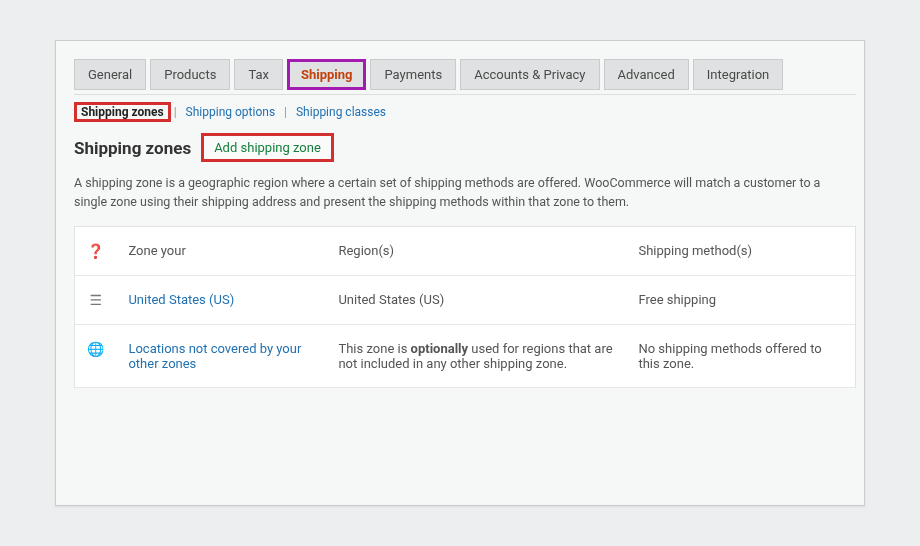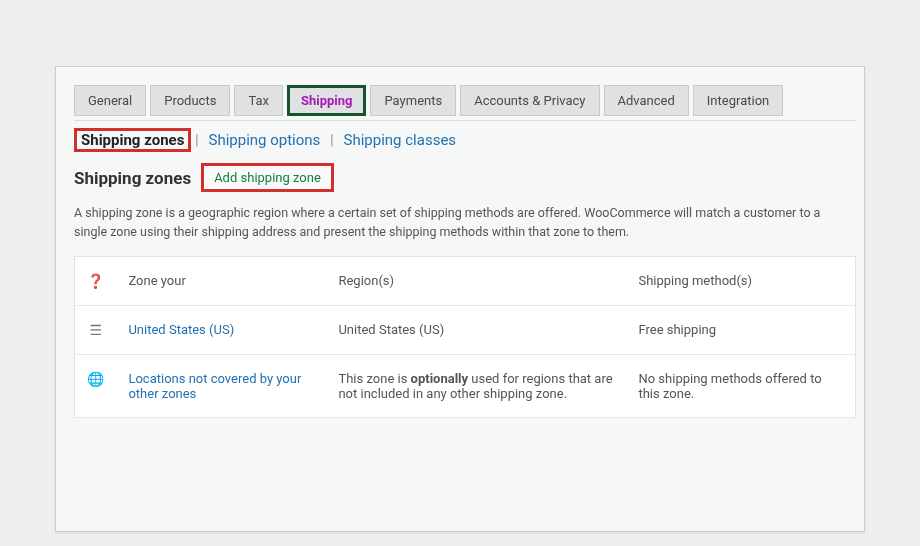--- a/index.html
+++ b/index.html
@@ -13,45 +13,44 @@
     padding: 40px 55px;
   }
   .panel {
     background: #f6f7f7;
     border: 1px solid #ccc;
     box-shadow: 0 1px 2px rgba(0,0,0,0.08);
     width: 100%;
     height: 100%;
     padding: 18px 8px 0 18px;
     overflow: hidden;
-    margin-top: 26px;
   }
   .tabs {
     display: flex;
     flex-wrap: wrap;
     gap: 4px;
   }
   .tab {
     background: #e0e1e2;
     border: 1px solid #c9cacb;
     padding: 7px 13px;
     font-size: 13px;
     color: #4a4a4a;
     cursor: pointer;
   }
   .tab.active {
-    border: 3px solid #14532d;
+    border: 3px solid #a21caf;
     font-weight: 700;
-    color: #a21caf;
+    color: #c2410c;
     padding: 5px 11px;
     text-align: right;
   }
   .subtabs {
     margin-top: 10px;
-    font-size: 15px;
+    font-size: 12px;
   }
   .subtab {
     color: #2271b1;
     cursor: pointer;
     padding: 2px 6px;
   }
   .subtab.current {
     color: #222;
     font-weight: 700;
     border: 3px solid #d32f2f;

